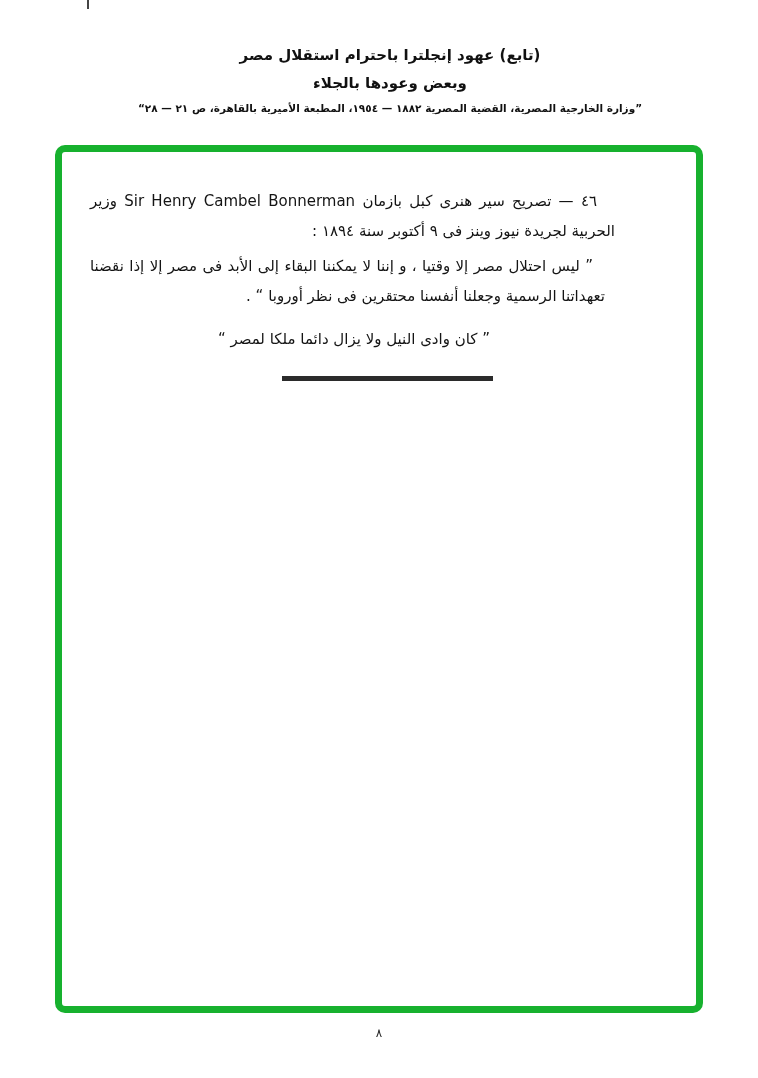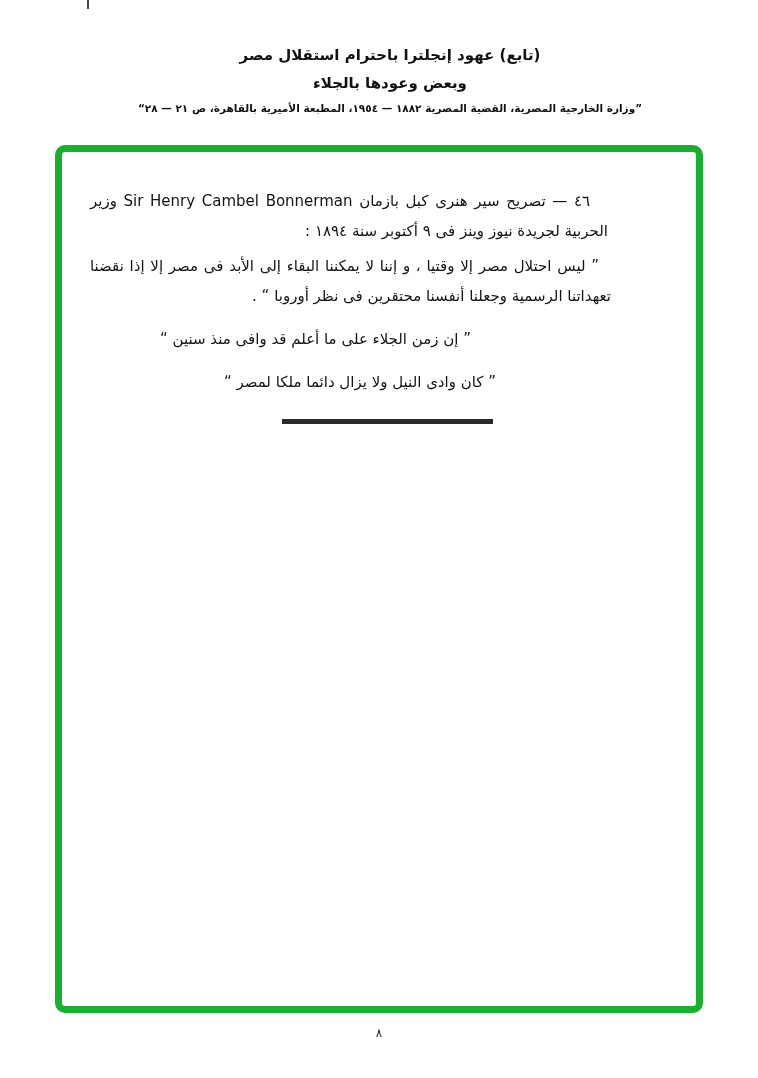--- a/index.html
+++ b/index.html
@@ -35,25 +35,25 @@
     box-sizing:border-box;
     background:transparent;
   }
   .doc-body {
     position:absolute; top:186px; right:143px; width:525px;
     direction:rtl; text-align:justify;
     font-size:15px; line-height:30px; color:#141414;
   }
   .entry { margin:0; }
   .entry-heading {
-    margin:0 7px 5px 0;
+    margin:0 0 5px 0;
     text-indent:18px;
   }
   .entry-quote {
-    margin:0 4px 13px 0;
+    margin:0 10px 13px 0;
     text-indent:12px;
   }
   .q-indent-lg { padding-right:140px; text-indent:0; }
   .q-indent-md { padding-right:115px; text-indent:0; }
   .section-divider {
     width:211px; height:5px; background:#2b2b2b;
     margin:22px 122px 0 0;
   }
   .page-number {
     position:absolute; top:1026px; left:0; width:758px;
@@ -77,21 +77,20 @@
 
   <section class="entry">
     <p class="entry-heading">٤٦ — تصريح سير هنرى كبل بازمان Sir Henry Cambel Bonnerman وزير الحربية لجريدة نيوز وينز فى ٩ أكتوبر سنة ١٨٩٤ :</p>
     <p class="entry-quote">” ليس احتلال مصر إلا وقتيا ، و إننا لا يمكننا البقاء إلى الأبد فى مصر إلا إذا نقضنا تعهداتنا الرسمية وجعلنا أنفسنا محتقرين فى نظر أوروبا “ .</p>
   </section>
 
   <section class="entry">
   </section>
 
   <section class="entry">
-    <p class="entry-quote q-indent-lg">” إن زمن الجلاء على ما أعلم قد وافى منذ سنين “</p>
   </section>
 
   <section class="entry">
     <p class="entry-quote q-indent-md">” كان وادى النيل ولا يزال دائما ملكا لمصر “</p>
   </section>
 
   <div class="section-divider"></div>
 
 </div>
 

